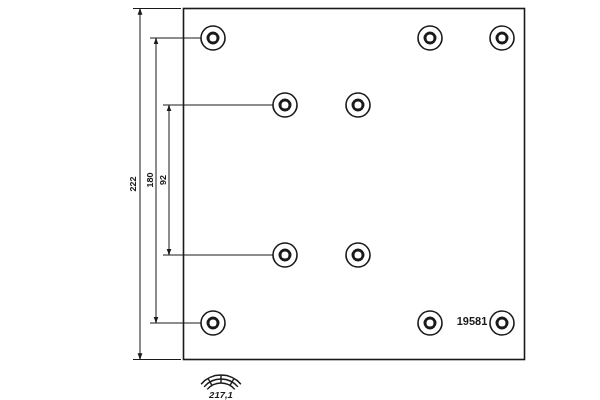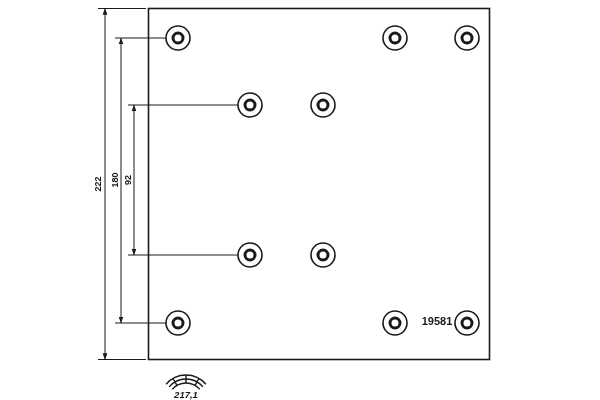--- a/index.html
+++ b/index.html
@@ -8,20 +8,21 @@
     width: 600px;
     height: 400px;
     background: #ffffff;
     font-family: "Liberation Sans", sans-serif;
     overflow: hidden;
   }
   .canvas-wrap {
     width: 548px;
     height: 400px;
     position: relative;
+    margin-left: 35px;
   }
   svg { display: block; }
   .plate {
     fill: #ffffff;
     stroke: #1a1a1a;
     stroke-width: 1.6;
   }
   .hole-outer {
     fill: #ffffff;
     stroke: #1a1a1a;

